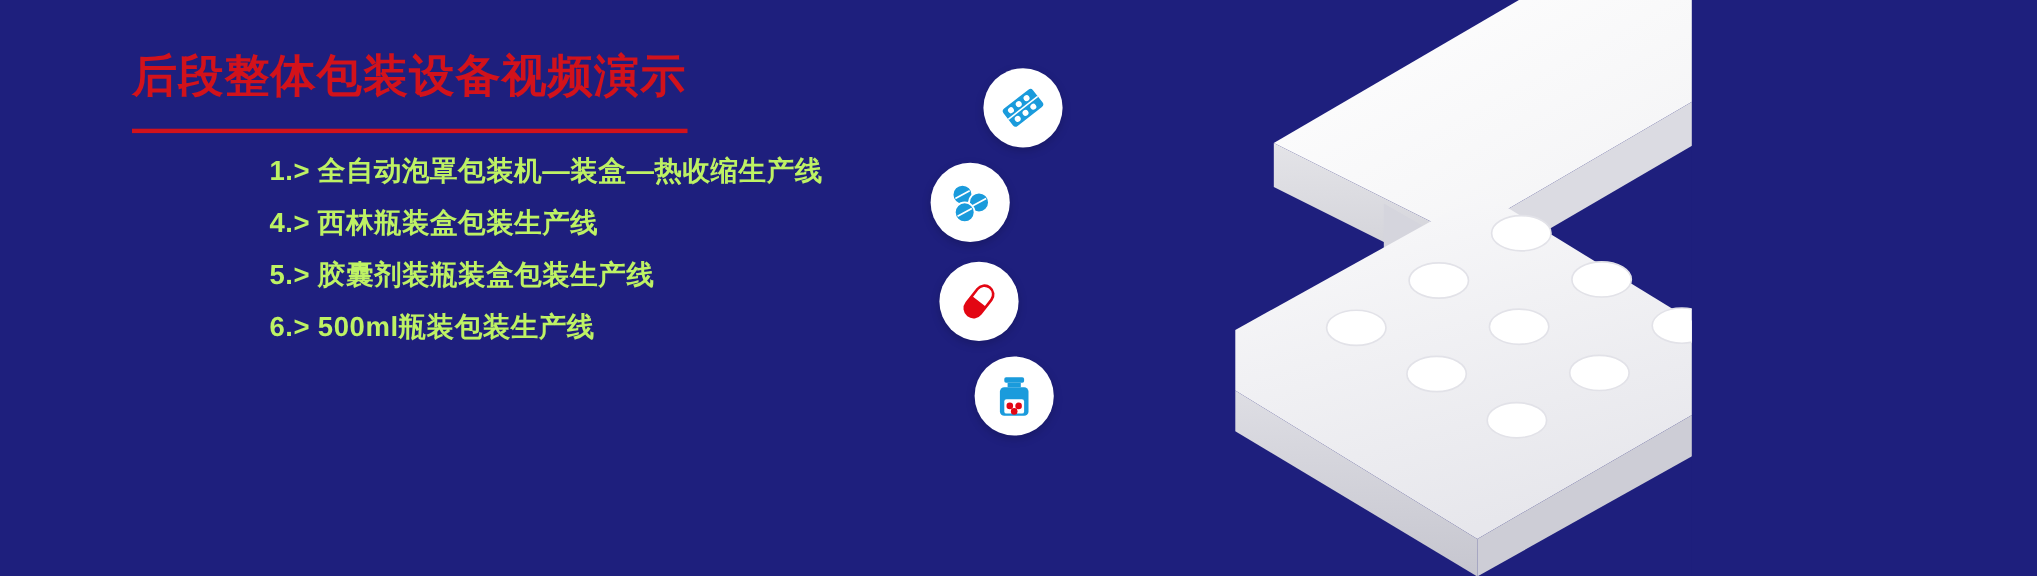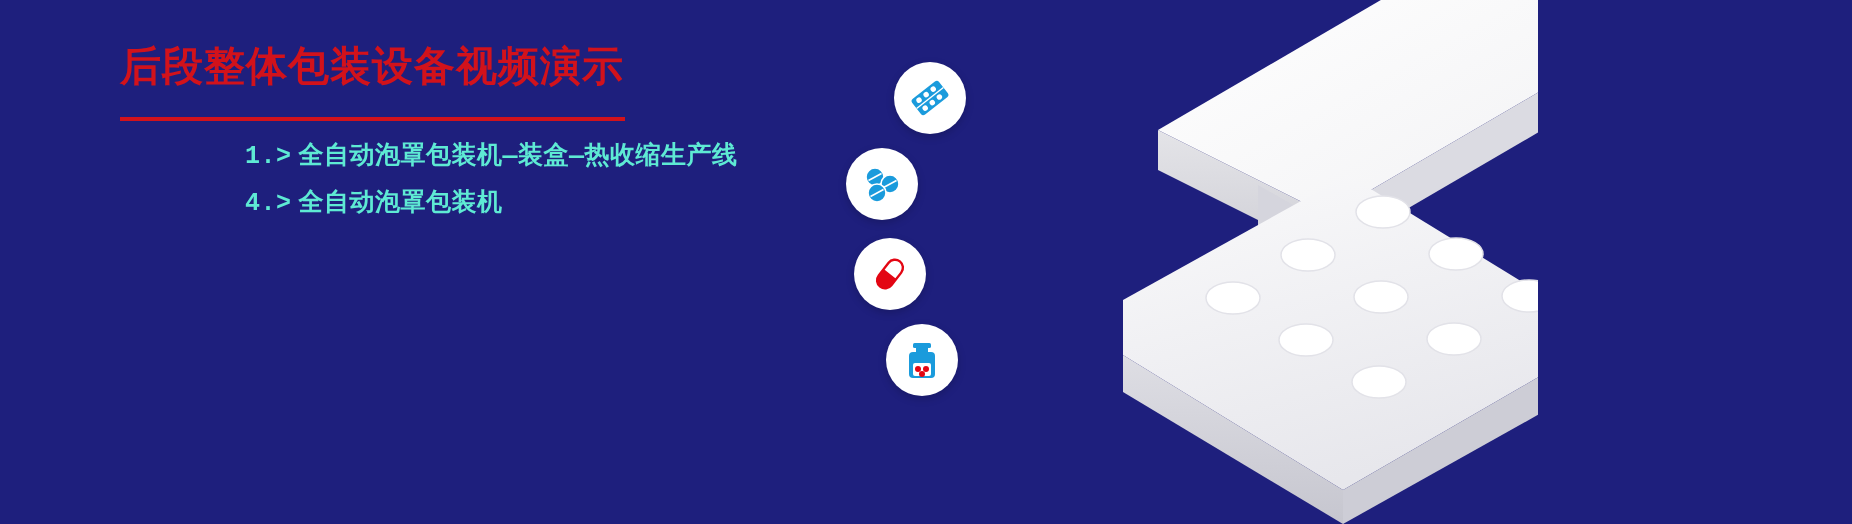--- a/index.html
+++ b/index.html
@@ -16,21 +16,20 @@
     position: relative;
   }
 
   #banner {
     position: absolute;
     inset: 0;
     width: 1538px;
     height: 524px;
     background: #1e1f7d;
     overflow: hidden;
-    font-family: Liberation Mono, monospace;
   }
 
   
   #text-col {
     position: absolute;
     left: 0;
     top: 0;
     width: 960px;
     height: 524px;
   }
@@ -58,21 +57,21 @@
 
   #feature-list {
     position: absolute;
     left: 245px;
     top: 133px;
     list-style: none;
   }
 
   .list-item {
     display: block;
-    color: #5eead4;
+    color: #bef264;
     font-size: 25px;
     font-weight: 700;
     line-height: 47px;
     white-space: nowrap;
     letter-spacing: 0.5px;
   }
 
   .item-index {
     display: inline-block;
     margin-right: 7px;
@@ -125,24 +124,30 @@
 
     <ul id="feature-list">
 
       <li class="list-item">
         <span class="item-index">1.&gt;</span><span class="item-label">全自动泡罩包装机—装盒—热收缩生产线</span>
       </li>
 
 
 
       <li class="list-item">
-        <span class="item-index">4.&gt;</span><span class="item-label">全自动泡罩包装机</span>
-      </li>
-
-
+        <span class="item-index">4.&gt;</span><span class="item-label">西林瓶装盒包装生产线</span>
+      </li>
+
+      <li class="list-item">
+        <span class="item-index">5.&gt;</span><span class="item-label">胶囊剂装瓶装盒包装生产线</span>
+      </li>
+
+      <li class="list-item">
+        <span class="item-index">6.&gt;</span><span class="item-label">500ml瓶装包装生产线</span>
+      </li>
 
     </ul>
   </div>
 
   <div id="artwork">
 
     <svg id="box-art" viewBox="0 0 620 544">
       <defs>
         <linearGradient id="lidTop" x1="0" y1="0" x2="1" y2="1">
           <stop offset="0%" stop-color="#ffffff"></stop>

